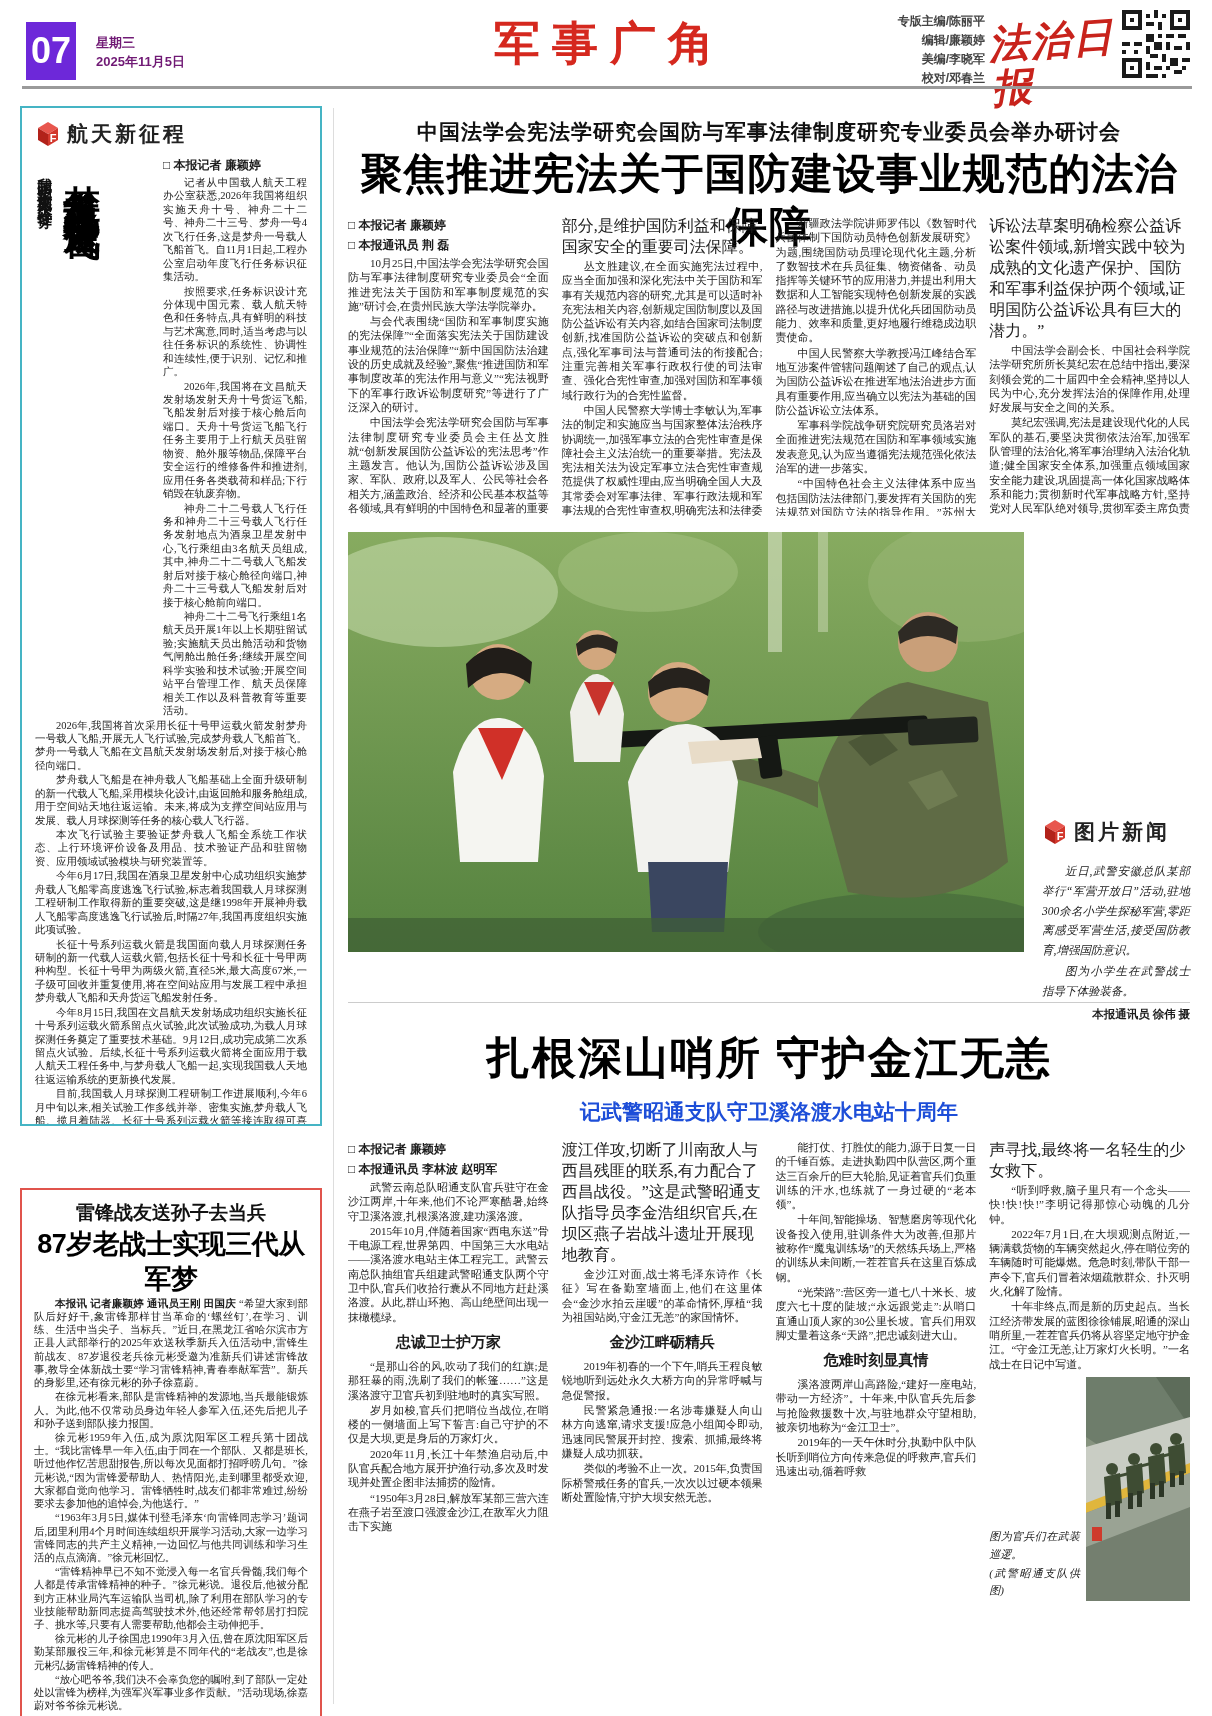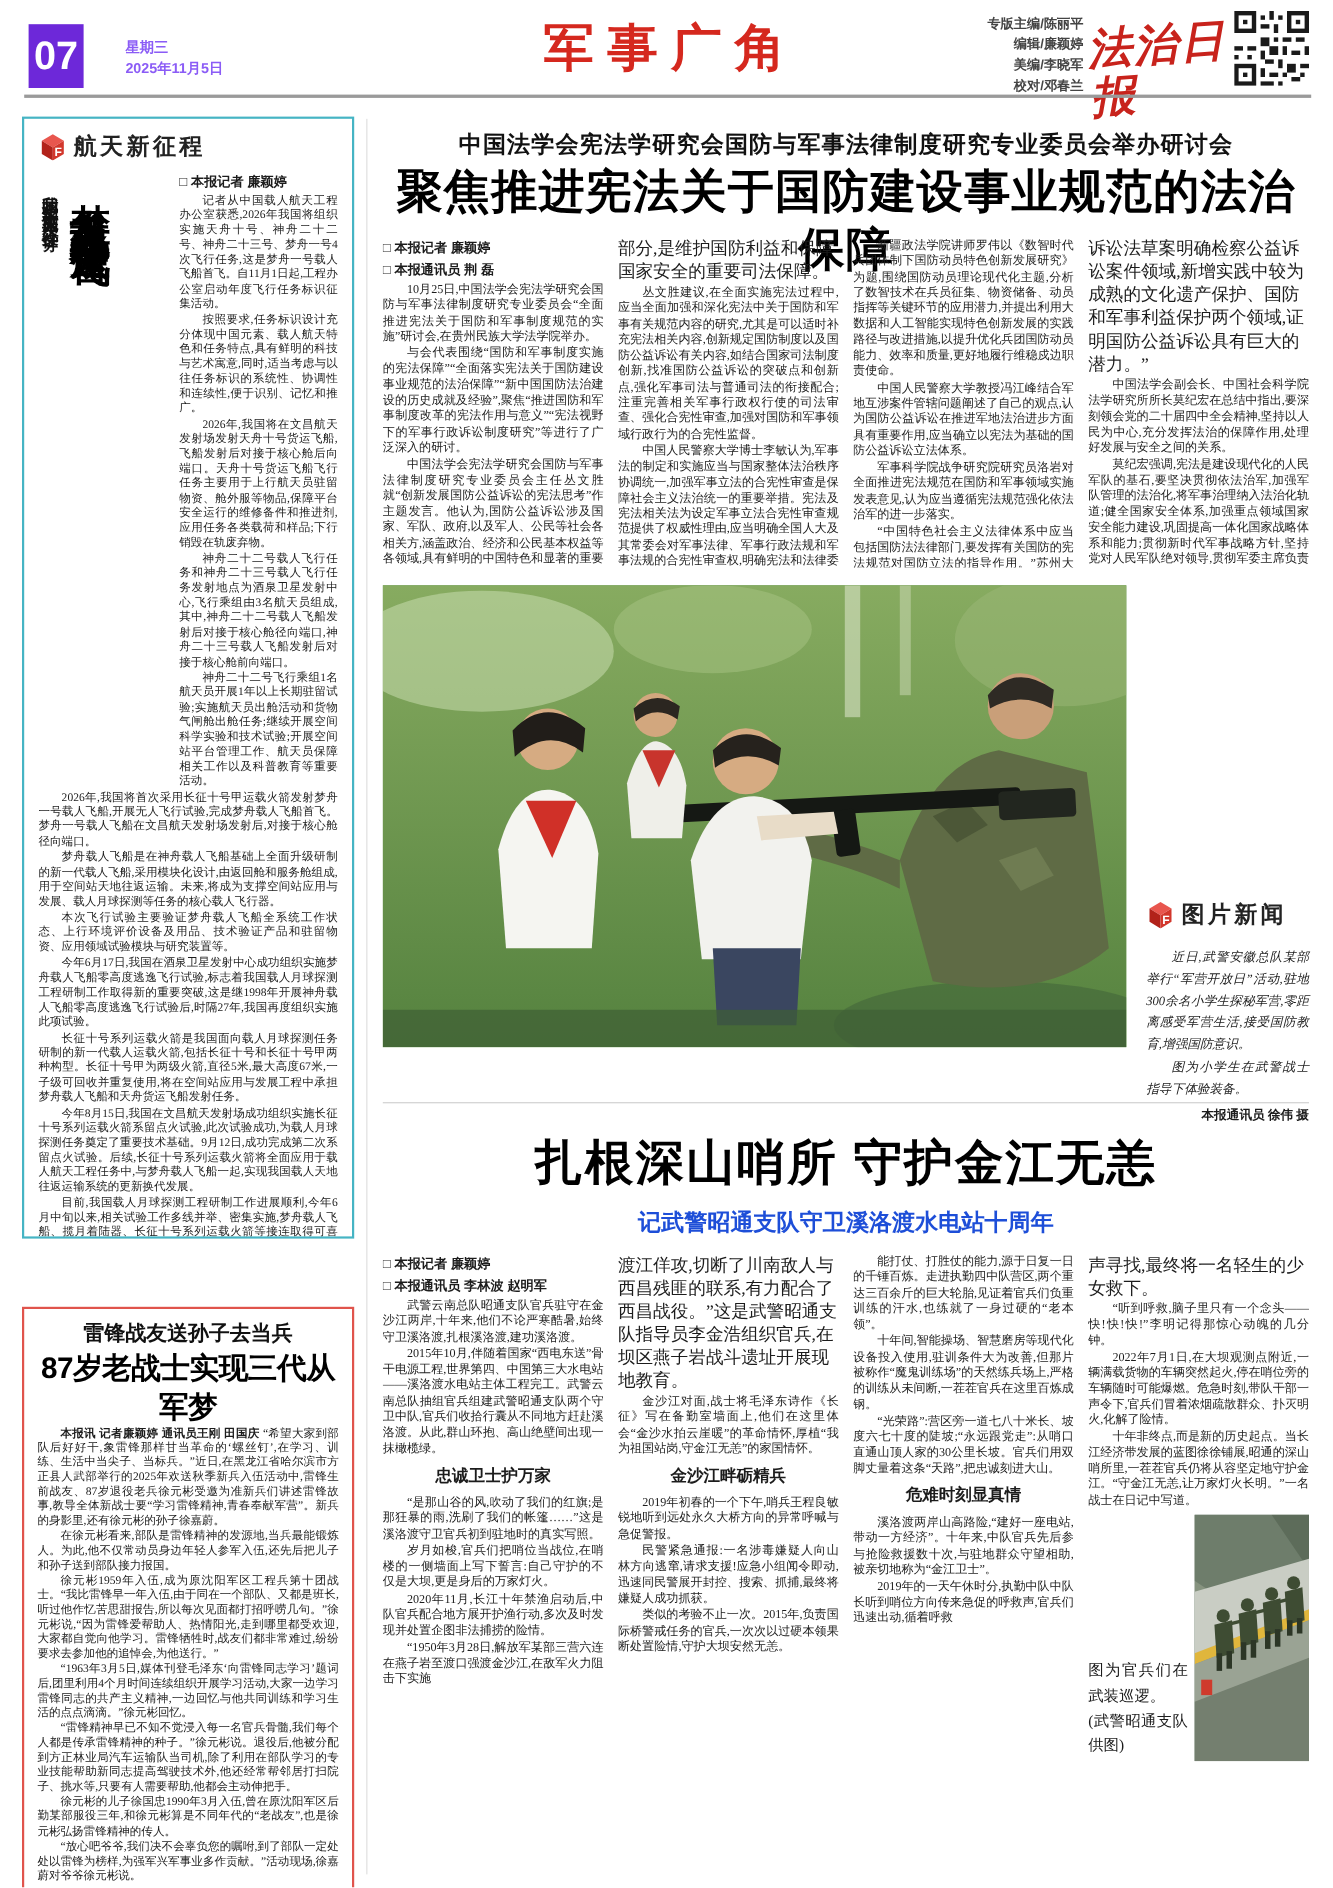--- a/index.html
+++ b/index.html
@@ -5,21 +5,21 @@
   html,body{margin:0;padding:0;}
   body{background:#ffffff;}
   .page{position:relative;width:1212px;height:1716px;background:#fff;overflow:hidden;
         font-family:"Liberation Serif","DejaVu Serif",serif;color:#1c1c1c;}
   .sans{font-family:"Liberation Sans","DejaVu Sans",sans-serif;}
   .abs{position:absolute;}
 
   
   .pagenum{left:26px;top:22px;width:50px;height:58px;background:#6d28d9;color:#fff;
            font:bold 36px/58px "Liberation Sans","DejaVu Sans",sans-serif;text-align:center;}
-  .dateblock{left:96px;top:34px;font:bold 13px/1.45 "Liberation Sans","DejaVu Sans",sans-serif;color:#8b5cf6;margin-left:18px;}
+  .dateblock{left:96px;top:34px;font:bold 13px/1.45 "Liberation Sans","DejaVu Sans",sans-serif;color:#701a75;}
   .section-title{left:440px;top:16px;width:340px;text-align:center;color:#d5281e;
            font:bold 46px/1.2 "Liberation Sans","DejaVu Sans",sans-serif;letter-spacing:12px;}
   .credits{left:830px;top:12px;width:155px;text-align:right;
            font:bold 12px/1.5 "Liberation Sans","DejaVu Sans",sans-serif;color:#444;}
   .masthead{left:990px;top:18px;width:160px;color:#c8231c;transform:rotate(-4deg);
            font:bold italic 40px/1.1 "Liberation Serif","DejaVu Serif",serif;letter-spacing:2px;}
   .qr{left:1122px;top:10px;}
   .header-rule{left:22px;top:86px;width:1170px;height:3px;background:#9a9a9a;}
   .col-divider{left:333px;top:108px;width:1px;height:1596px;background:#ddd;}
 
@@ -68,21 +68,21 @@
   .pn-caption .credit{font-style:normal;font-weight:bold;text-align:right;text-indent:0;margin-top:4px;}
   .photo-rule{left:348px;top:1002px;width:842px;height:1px;background:#ccc;}
 
   
   .bottom-headline{left:348px;top:1030px;width:842px;text-align:center;color:#000;
                font:bold 44px/1.25 "Liberation Sans","DejaVu Sans",sans-serif;letter-spacing:2px;}
   .bottom-subhead{left:348px;top:1098px;width:842px;text-align:center;color:#1d4ed8;
                font:bold 21px/1.3 "Liberation Sans","DejaVu Sans",sans-serif;}
   .bottom-cols{left:348px;top:1140px;width:842px;height:564px;}
   .patrol-row{display:flex;gap:6px;align-items:flex-end;margin-top:6px;}
-  .patrol-caption{flex:1;font-size:14px;line-height:1.6;text-align:justify;}
+  .patrol-caption{flex:1;font-size:11px;line-height:1.6;font-style:italic;text-align:justify;}
   .patrol-caption p{text-indent:0;}
   .patrol-photo{width:104px;height:224px;flex:none;background:#7d8a7d;}
 </style>
 </head>
 <body>
 
 <div class="page">
 
   <div class="abs pagenum">07</div>
   <div class="abs dateblock">

